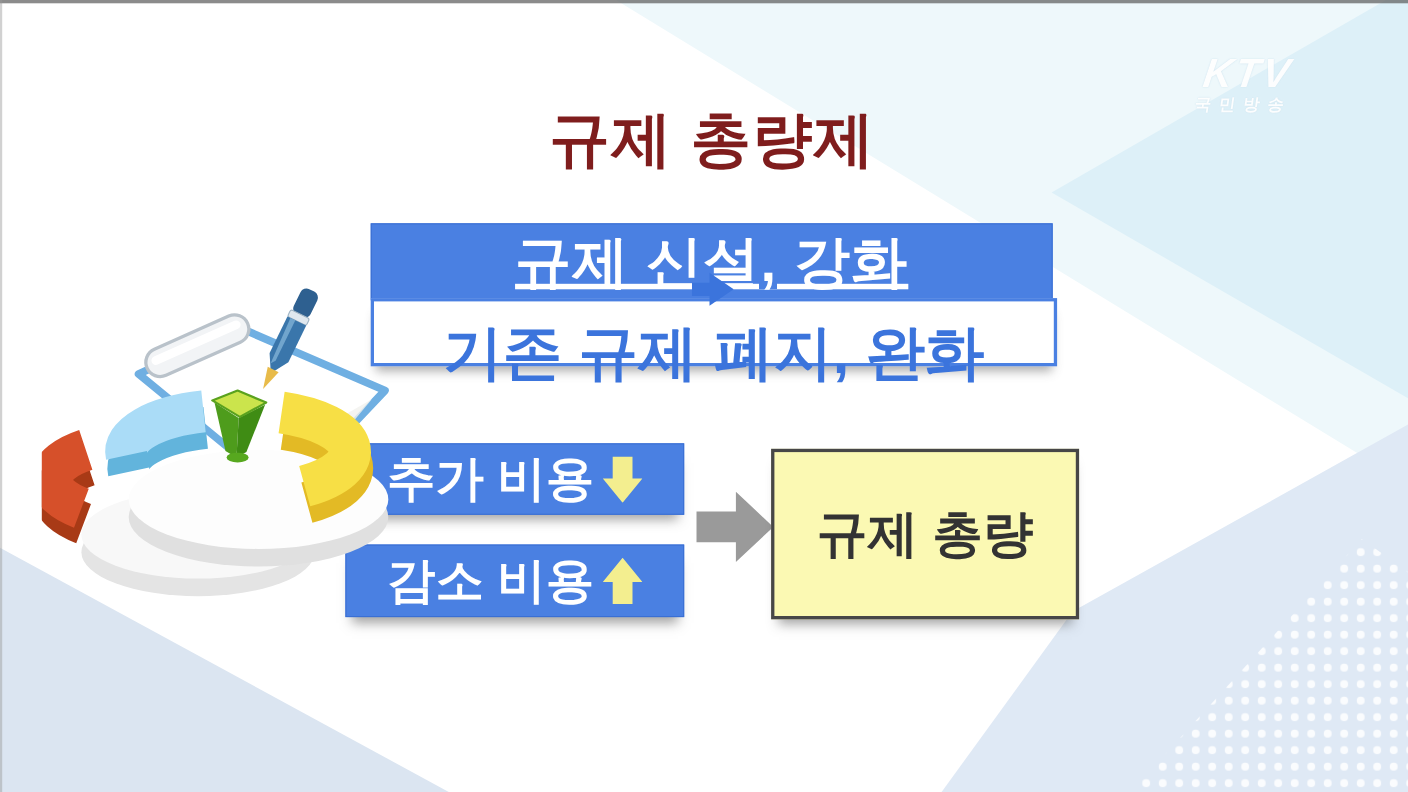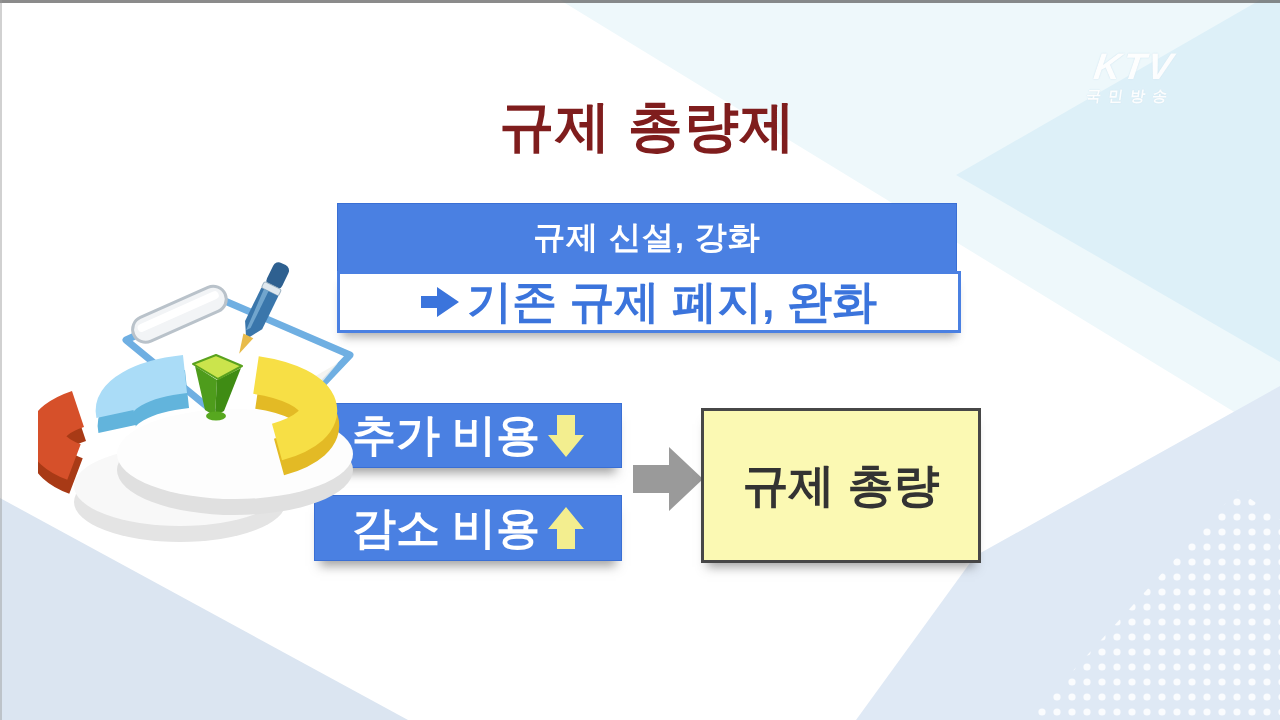--- a/index.html
+++ b/index.html
@@ -26,28 +26,29 @@
     font-size:55px;font-weight:800;color:#7f1d1d;letter-spacing:1px;
   }
 
   .box-blue{
     background:#4a80e2;border:1px solid #3a6fd4;color:#ffffff;
     display:flex;align-items:center;justify-content:center;
     font-weight:800;
   }
   .box1{
     position:absolute;left:337px;top:203px;width:618px;height:68px;
-    font-size:32px;letter-spacing:1px;
+    font-size:51px;letter-spacing:1px;text-decoration:underline;
   }
   .box2{
     position:absolute;left:337px;top:271px;width:618px;height:56px;
     background:#ffffff;border:3px solid #4a80e2;
     display:flex;align-items:center;justify-content:center;gap:6px;
-    color:#3b74dc;font-size:45px;font-weight:800;
+    color:#3b74dc;font-size:54px;font-weight:800;
     box-shadow:0 9px 9px -5px rgba(70,70,70,.45);
+    flex-direction:column;
   }
   .box3{
     position:absolute;left:314px;top:403px;width:306px;height:63px;
     font-size:44px;gap:8px;
     box-shadow:0 11px 10px -6px rgba(70,70,70,.5);
   }
   .box4{
     position:absolute;left:314px;top:495px;width:306px;height:64px;
     font-size:44px;gap:8px;
     box-shadow:0 11px 10px -6px rgba(70,70,70,.5);

